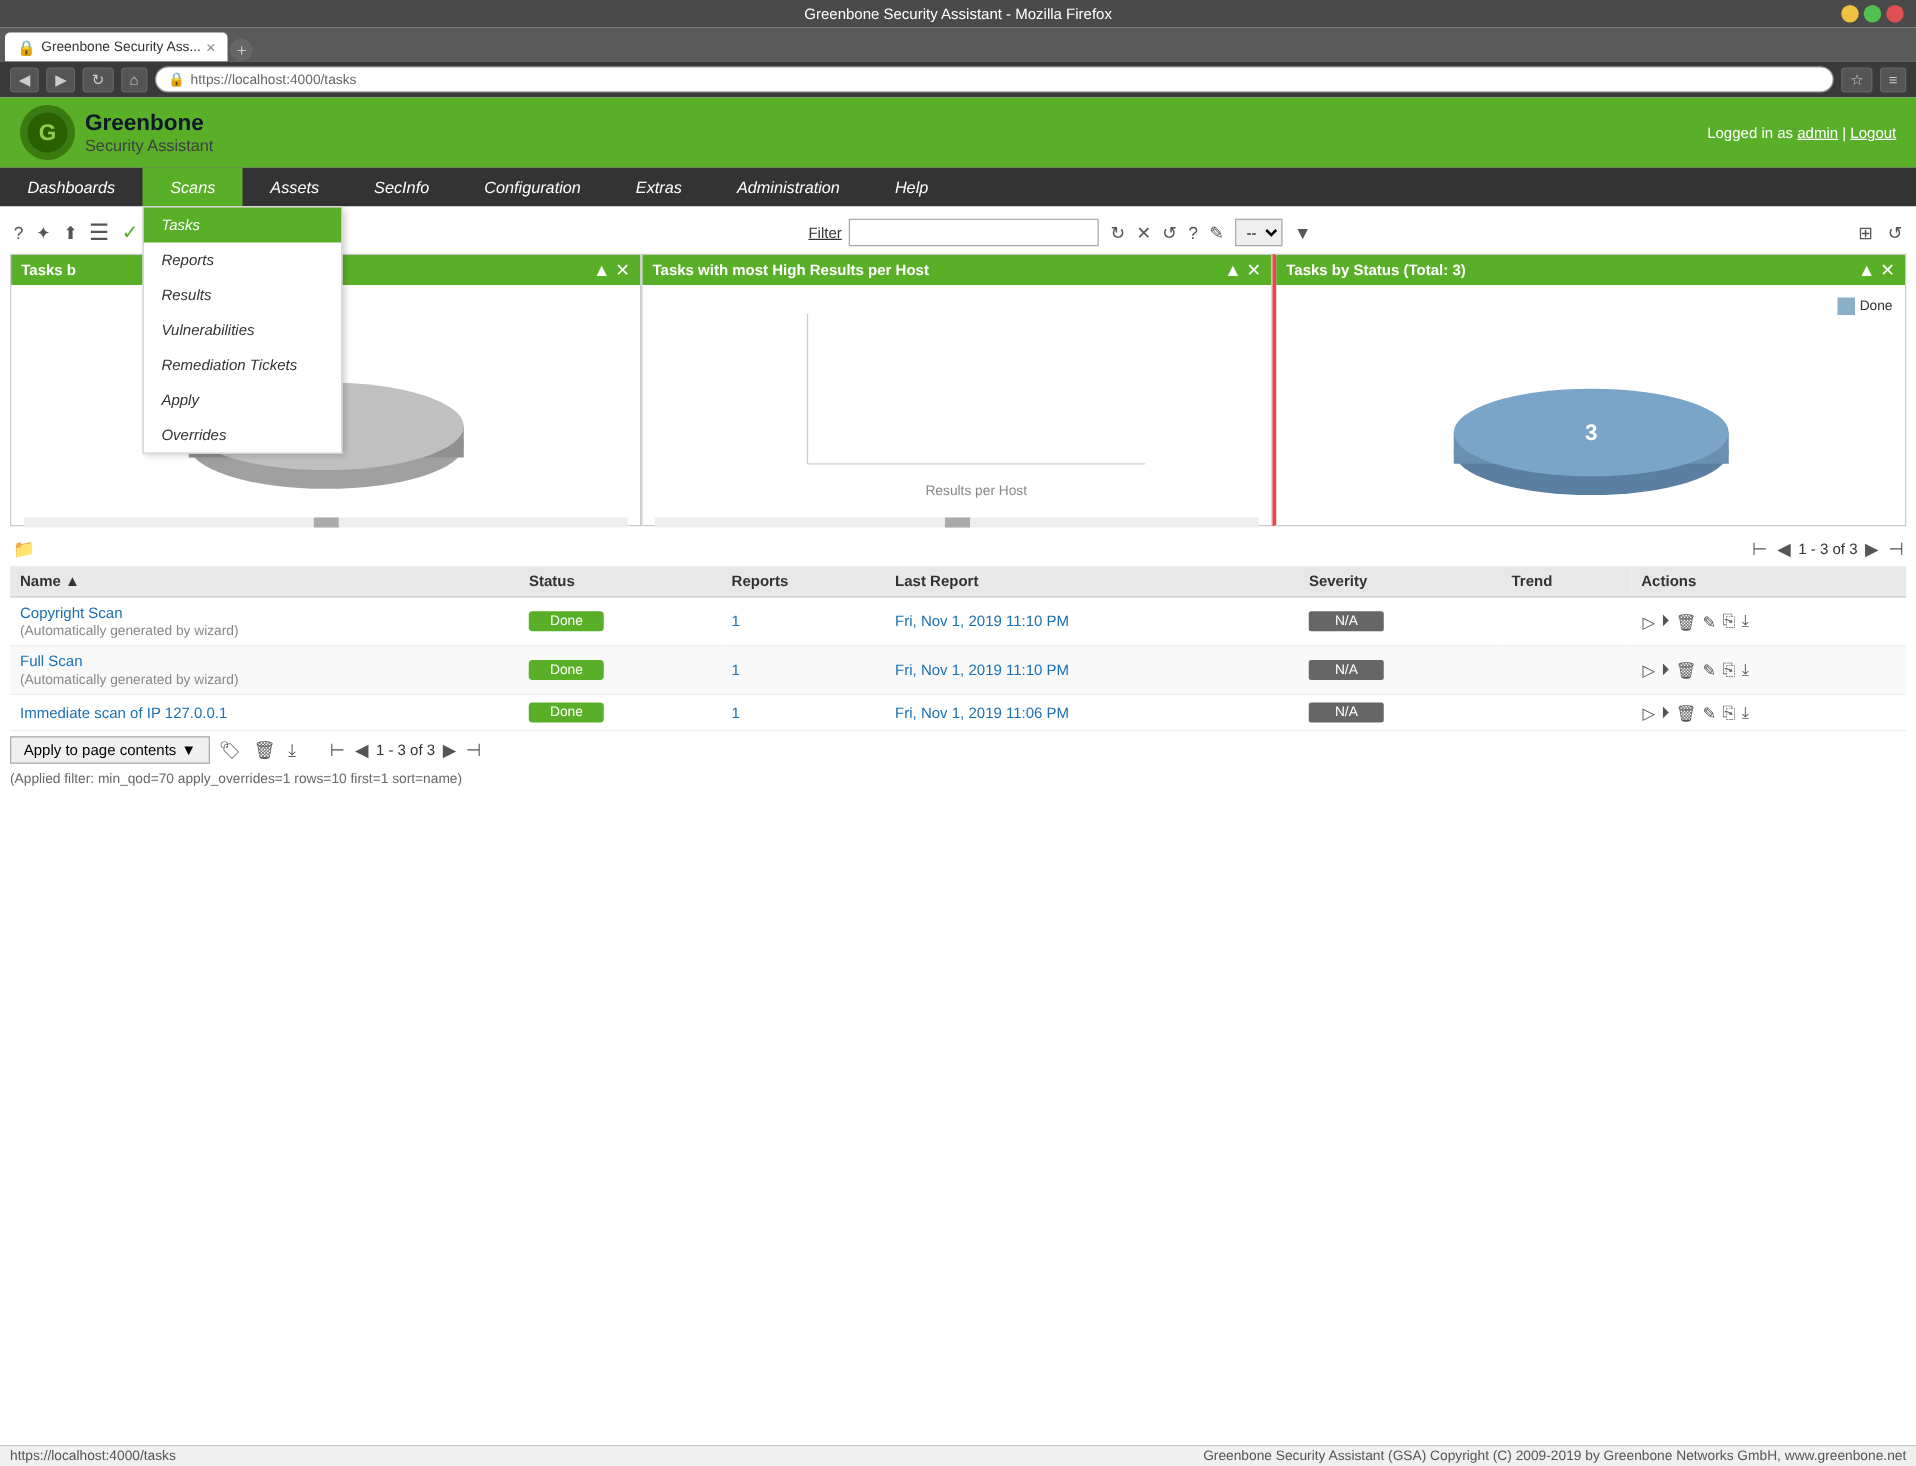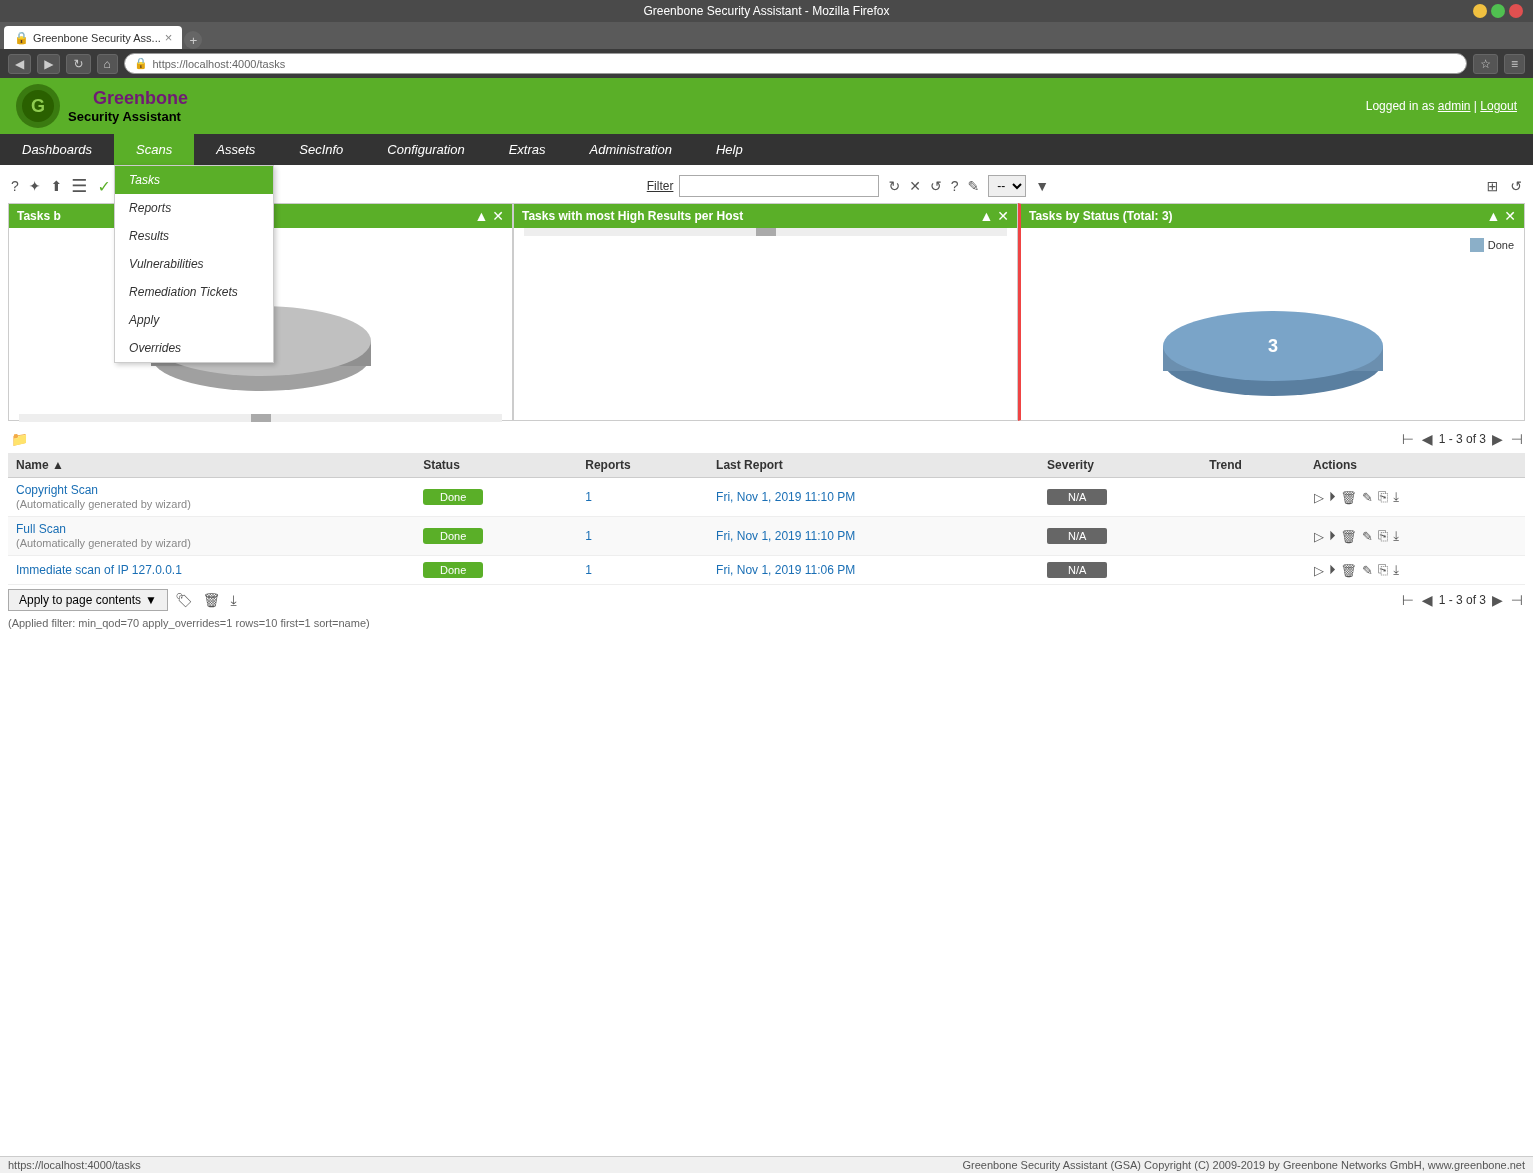--- a/index.html
+++ b/index.html
@@ -81,22 +81,22 @@
 
     
     .app-header {
       background: #5aaf28;
       padding: 6px 16px;
       display: flex;
       align-items: center;
       justify-content: space-between;
     }
     .logo-area { display: flex; align-items: center; gap: 8px; }
-    .logo-text { color: #701a75; font-size: 18px; font-weight: bold; line-height: 1.2; margin-left: 25px; }
-    .logo-sub { color: #000000; font-size: 13px; font-weight: bold; }
+    .logo-text { color: #0f172a; font-size: 18px; font-weight: bold; line-height: 1.2; }
+    .logo-sub { color: #404040; font-size: 13px; font-weight: normal; }
     .logo-icon {
       width: 44px; height: 44px;
       background: #3a7a10;
       border-radius: 50%;
       display: flex; align-items: center; justify-content: center;
       color: #fff; font-size: 20px;
     }
     .user-info { color: #fff; font-size: 12px; }
     .user-info a { color: #fff; text-decoration: underline; cursor: pointer; }
 
@@ -258,23 +258,23 @@
     }
     .link-blue { color: #1a6fb5; text-decoration: none; cursor: pointer; }
 
     .row-actions { display: flex; gap: 3px; align-items: center; }
     .action-icon { color: #555; cursor: pointer; font-size: 13px; padding: 1px; }
 
     
     .bottom-controls {
       display: flex;
       align-items: center;
-      justify-content: space-between;
+      justify-content: flex-start;
       padding: 4px 0;
-      gap: 6px;
+      gap: 22px;
     }
     .apply-btn {
       background: #f0f0f0;
       border: 1px solid #aaa;
       padding: 3px 10px;
       font-size: 12px;
       cursor: pointer;
       display: flex;
       align-items: center;
       gap: 4px;
@@ -494,20 +494,29 @@
       </div>
     </div>
 
     <div class="chart-panel" style="border-left:1px solid #ccc;">
       <div class="chart-header">
         <span>Tasks with most High Results per Host</span>
         <div style="display:flex;gap:4px;align-items:center;">
           <button class="chart-close">▲</button>
           <button class="chart-close">✕</button>
         </div>
+      </div>
+      <div class="chart-body">
+        <svg width="340" height="160" viewBox="0 0 340 160">
+
+          <line x1="50" y1="10" x2="50" y2="130" stroke="#ccc" stroke-width="1"></line>
+          <line x1="50" y1="130" x2="320" y2="130" stroke="#ccc" stroke-width="1"></line>
+
+          <text x="185" y="155" text-anchor="middle" fill="#888" font-size="11">Results per Host</text>
+        </svg>
       </div>
       <div class="chart-scrollbar">
         <div class="chart-scroll-inner"></div>
       </div>
     </div>
 
     <div class="chart-panel" style="border-left:3px solid #ef4444;">
       <div class="chart-header">
         <span>Tasks by Status (Total: 3)</span>
         <div style="display:flex;gap:4px;align-items:center;">

